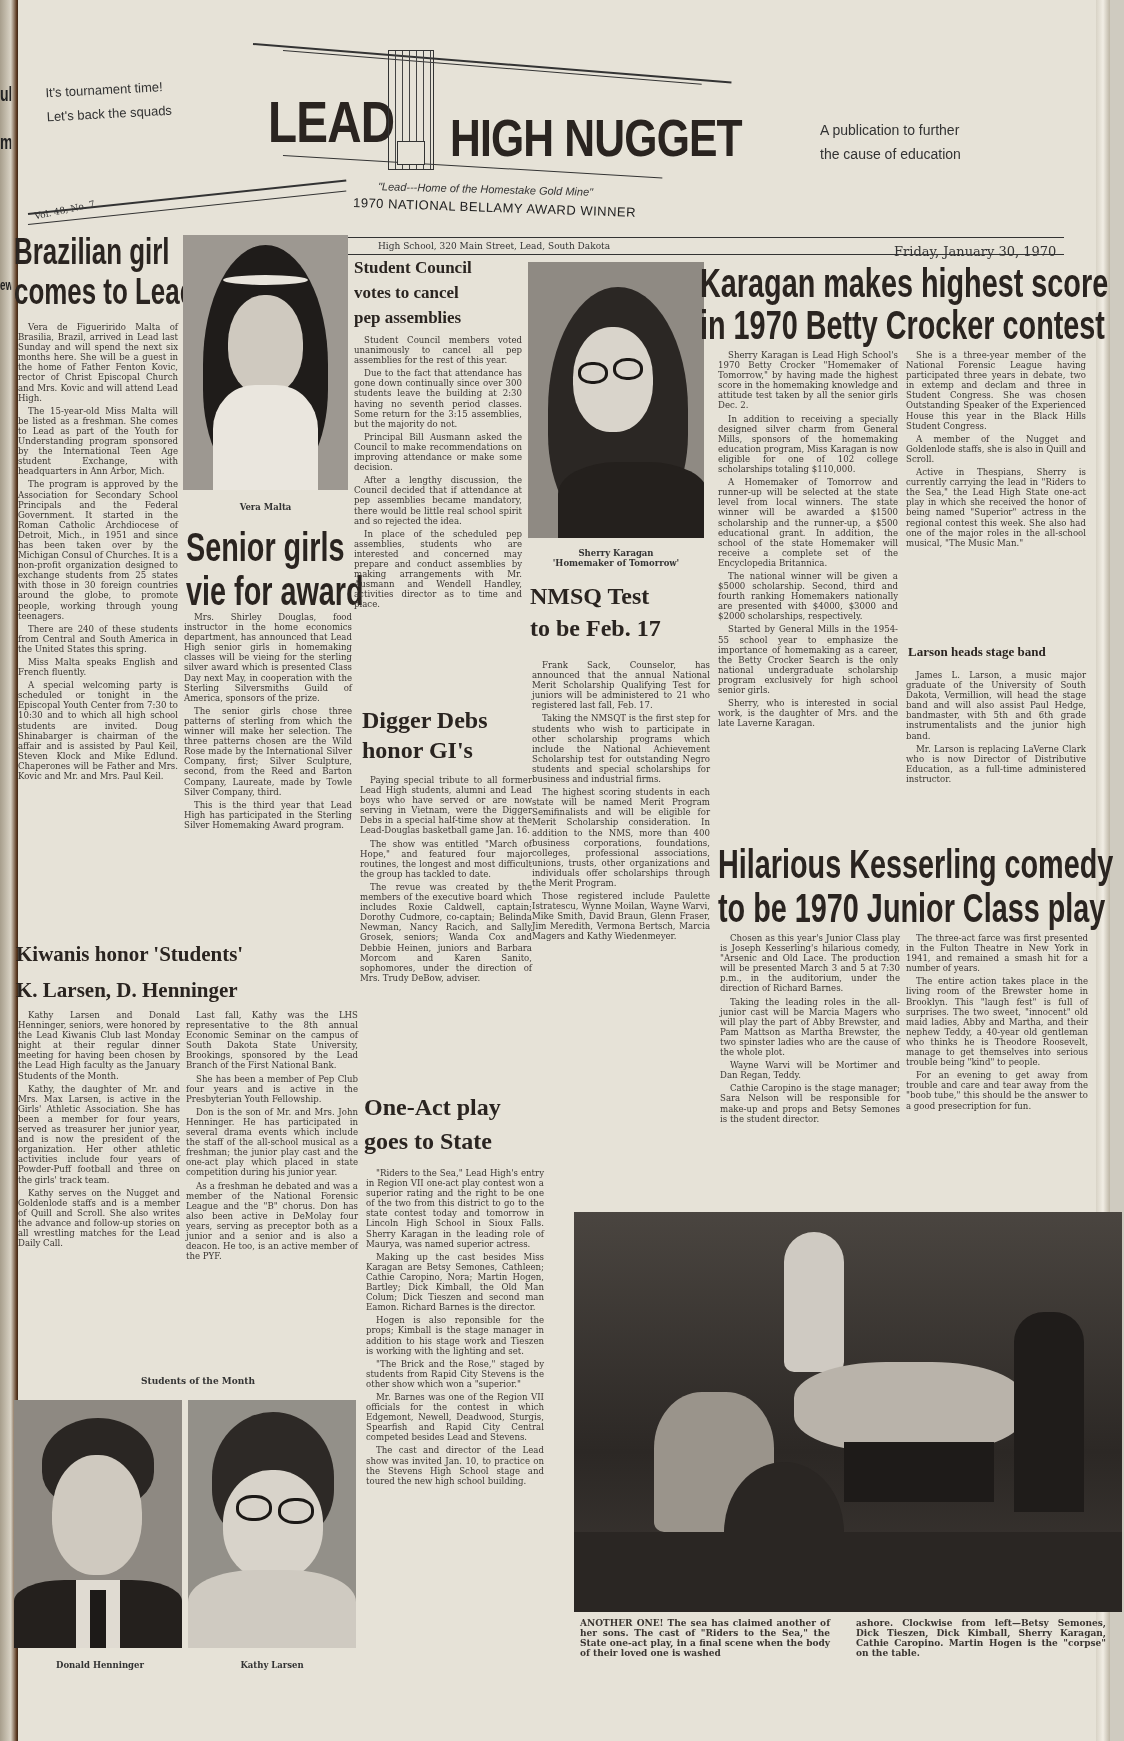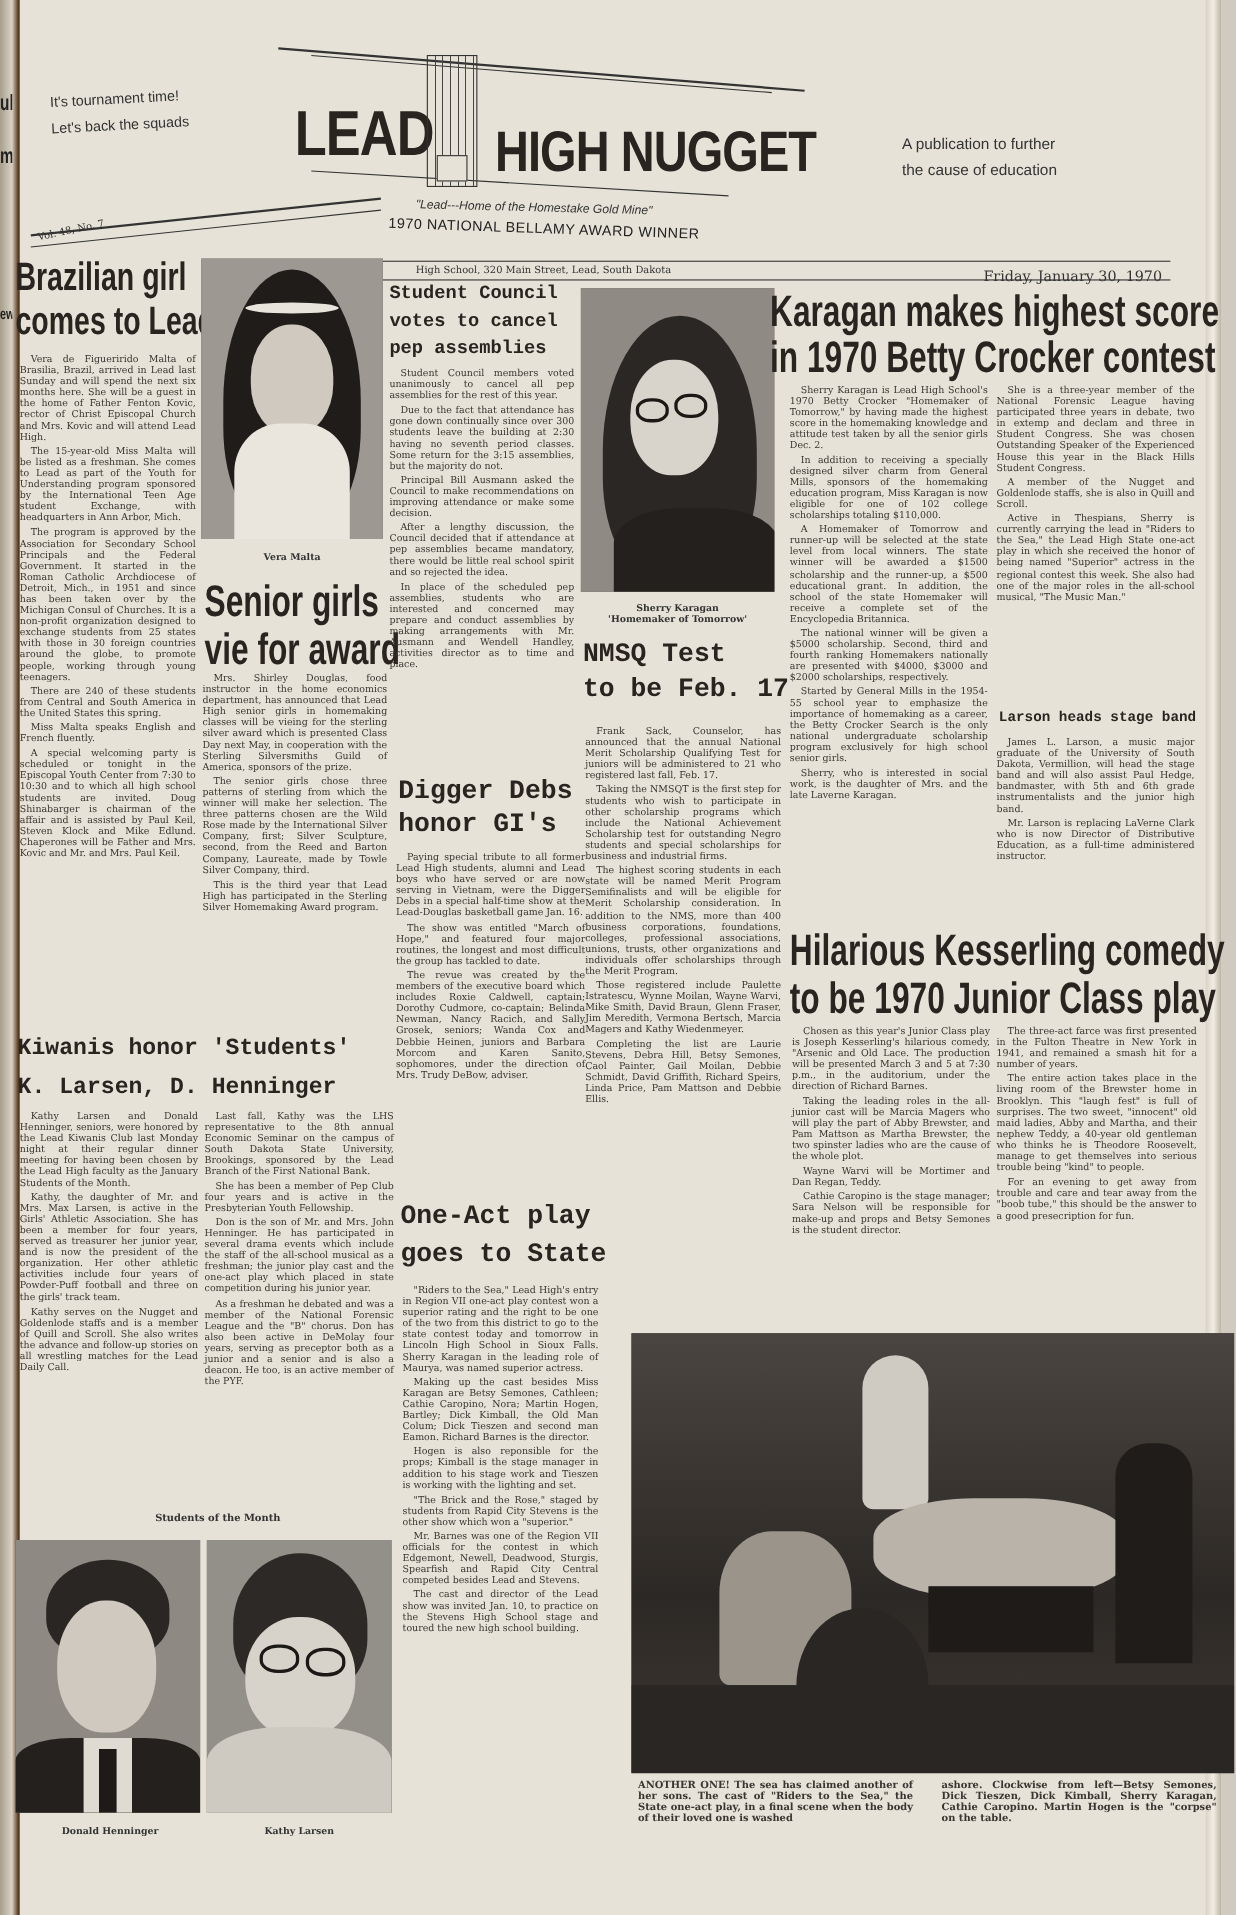--- a/index.html
+++ b/index.html
@@ -61,21 +61,21 @@
   .folio-curve1 { position:absolute; left:10px; top:213px; width:320px; height:2px; background:#333; transform: rotate(-6deg); transform-origin:left; }
   .folio-curve2 { position:absolute; left:10px; top:224px; width:320px; height:1px; background:#333; transform: rotate(-6deg); transform-origin:left; }
   .vol { position:absolute; left: 16px; top: 205px; font-size: 9px; transform: rotate(-12deg); color:#333; }
   .address { position:absolute; left: 360px; top: 241px; font-size: 9px; color:#333; }
   .dateline { position:absolute; left: 876px; top: 244px; font-size: 13px; color:#333; }
   .rule-top { position:absolute; left: 330px; top: 237px; width: 716px; height: 1px; background:#333; }
   .rule-bot { position:absolute; left: 330px; top: 254px; width: 716px; height: 1px; background:#333; }
 
   
   .hl-cond { font-family: "Liberation Sans", sans-serif; font-weight: bold; color: #2a2420; transform: scaleX(0.72); transform-origin: left; white-space: nowrap; position: absolute; }
-  .hl-sans { font-family: Liberation Mono, monospace; font-weight: bold; color: #2a2420; position: absolute; white-space: nowrap; }
+  .hl-sans { font-family: Liberation Serif, serif; font-weight: bold; color: #2a2420; position: absolute; white-space: nowrap; }
 
   .col { position: absolute; font-size: 8.6px; line-height: 10.1px; text-align: justify; color: #3a3531; }
   .col p { text-indent: 10px; margin-bottom: 3px; }
   .caption { position:absolute; font-size: 8.5px; font-weight: bold; color:#333; text-align:center; }
 
   .photo {
     position: absolute; background: #6d6861; overflow: hidden;
   }
   .photo .bg { position:absolute; inset:0; background: radial-gradient(ellipse at 50% 40%, #a9a49c 0%, #7b766f 55%, #3f3a35 100%); }
   .photo .hair { position:absolute; border-radius: 50% 50% 40% 40%; background:#1f1c1a; }
@@ -220,21 +220,20 @@
   <div>
     <div class="hl-sans" style="left:512px;top:580px;font-size:24px;line-height:32px">
       <div>NMSQ Test</div>
       <div>to be Feb. 17</div>
     </div>
     <div class="col" style="left:514px;top:660px;width:178px">
       <p>Frank Sack, Counselor, has announced that the annual National Merit Scholarship Qualifying Test for juniors will be administered to 21 who registered last fall, Feb. 17.</p>
       <p>Taking the NMSQT is the first step for students who wish to participate in other scholarship programs which include the National Achievement Scholarship test for outstanding Negro students and special scholarships for business and industrial firms.</p>
       <p>The highest scoring students in each state will be named Merit Program Semifinalists and will be eligible for Merit Scholarship consideration. In addition to the NMS, more than 400 business corporations, foundations, colleges, professional associations, unions, trusts, other organizations and individuals offer scholarships through the Merit Program.</p>
       <p>Those registered include Paulette Istratescu, Wynne Moilan, Wayne Warvi, Mike Smith, David Braun, Glenn Fraser, Jim Meredith, Vermona Bertsch, Marcia Magers and Kathy Wiedenmeyer.</p>
-      <p>Completing the list are Laurie Stevens, Debra Hill, Betsy Semones, Caol Painter, Gail Moilan, Debbie Schmidt, David Griffith, Richard Speirs, Linda Price, Pam Mattson and Debbie Ellis.</p>
     </div>
   </div>
 
   <div>
     <div class="hl-cond" style="left:682px;top:262px;font-size:40px;line-height:42px">
       <div>Karagan makes highest score</div>
       <div>in 1970 Betty Crocker contest</div>
     </div>
     <div class="col" style="left:700px;top:350px;width:180px;height:455px;column-count:1">
       <p>Sherry Karagan is Lead High School's 1970 Betty Crocker "Homemaker of Tomorrow," by having made the highest score in the homemaking knowledge and attitude test taken by all the senior girls Dec. 2.</p>

